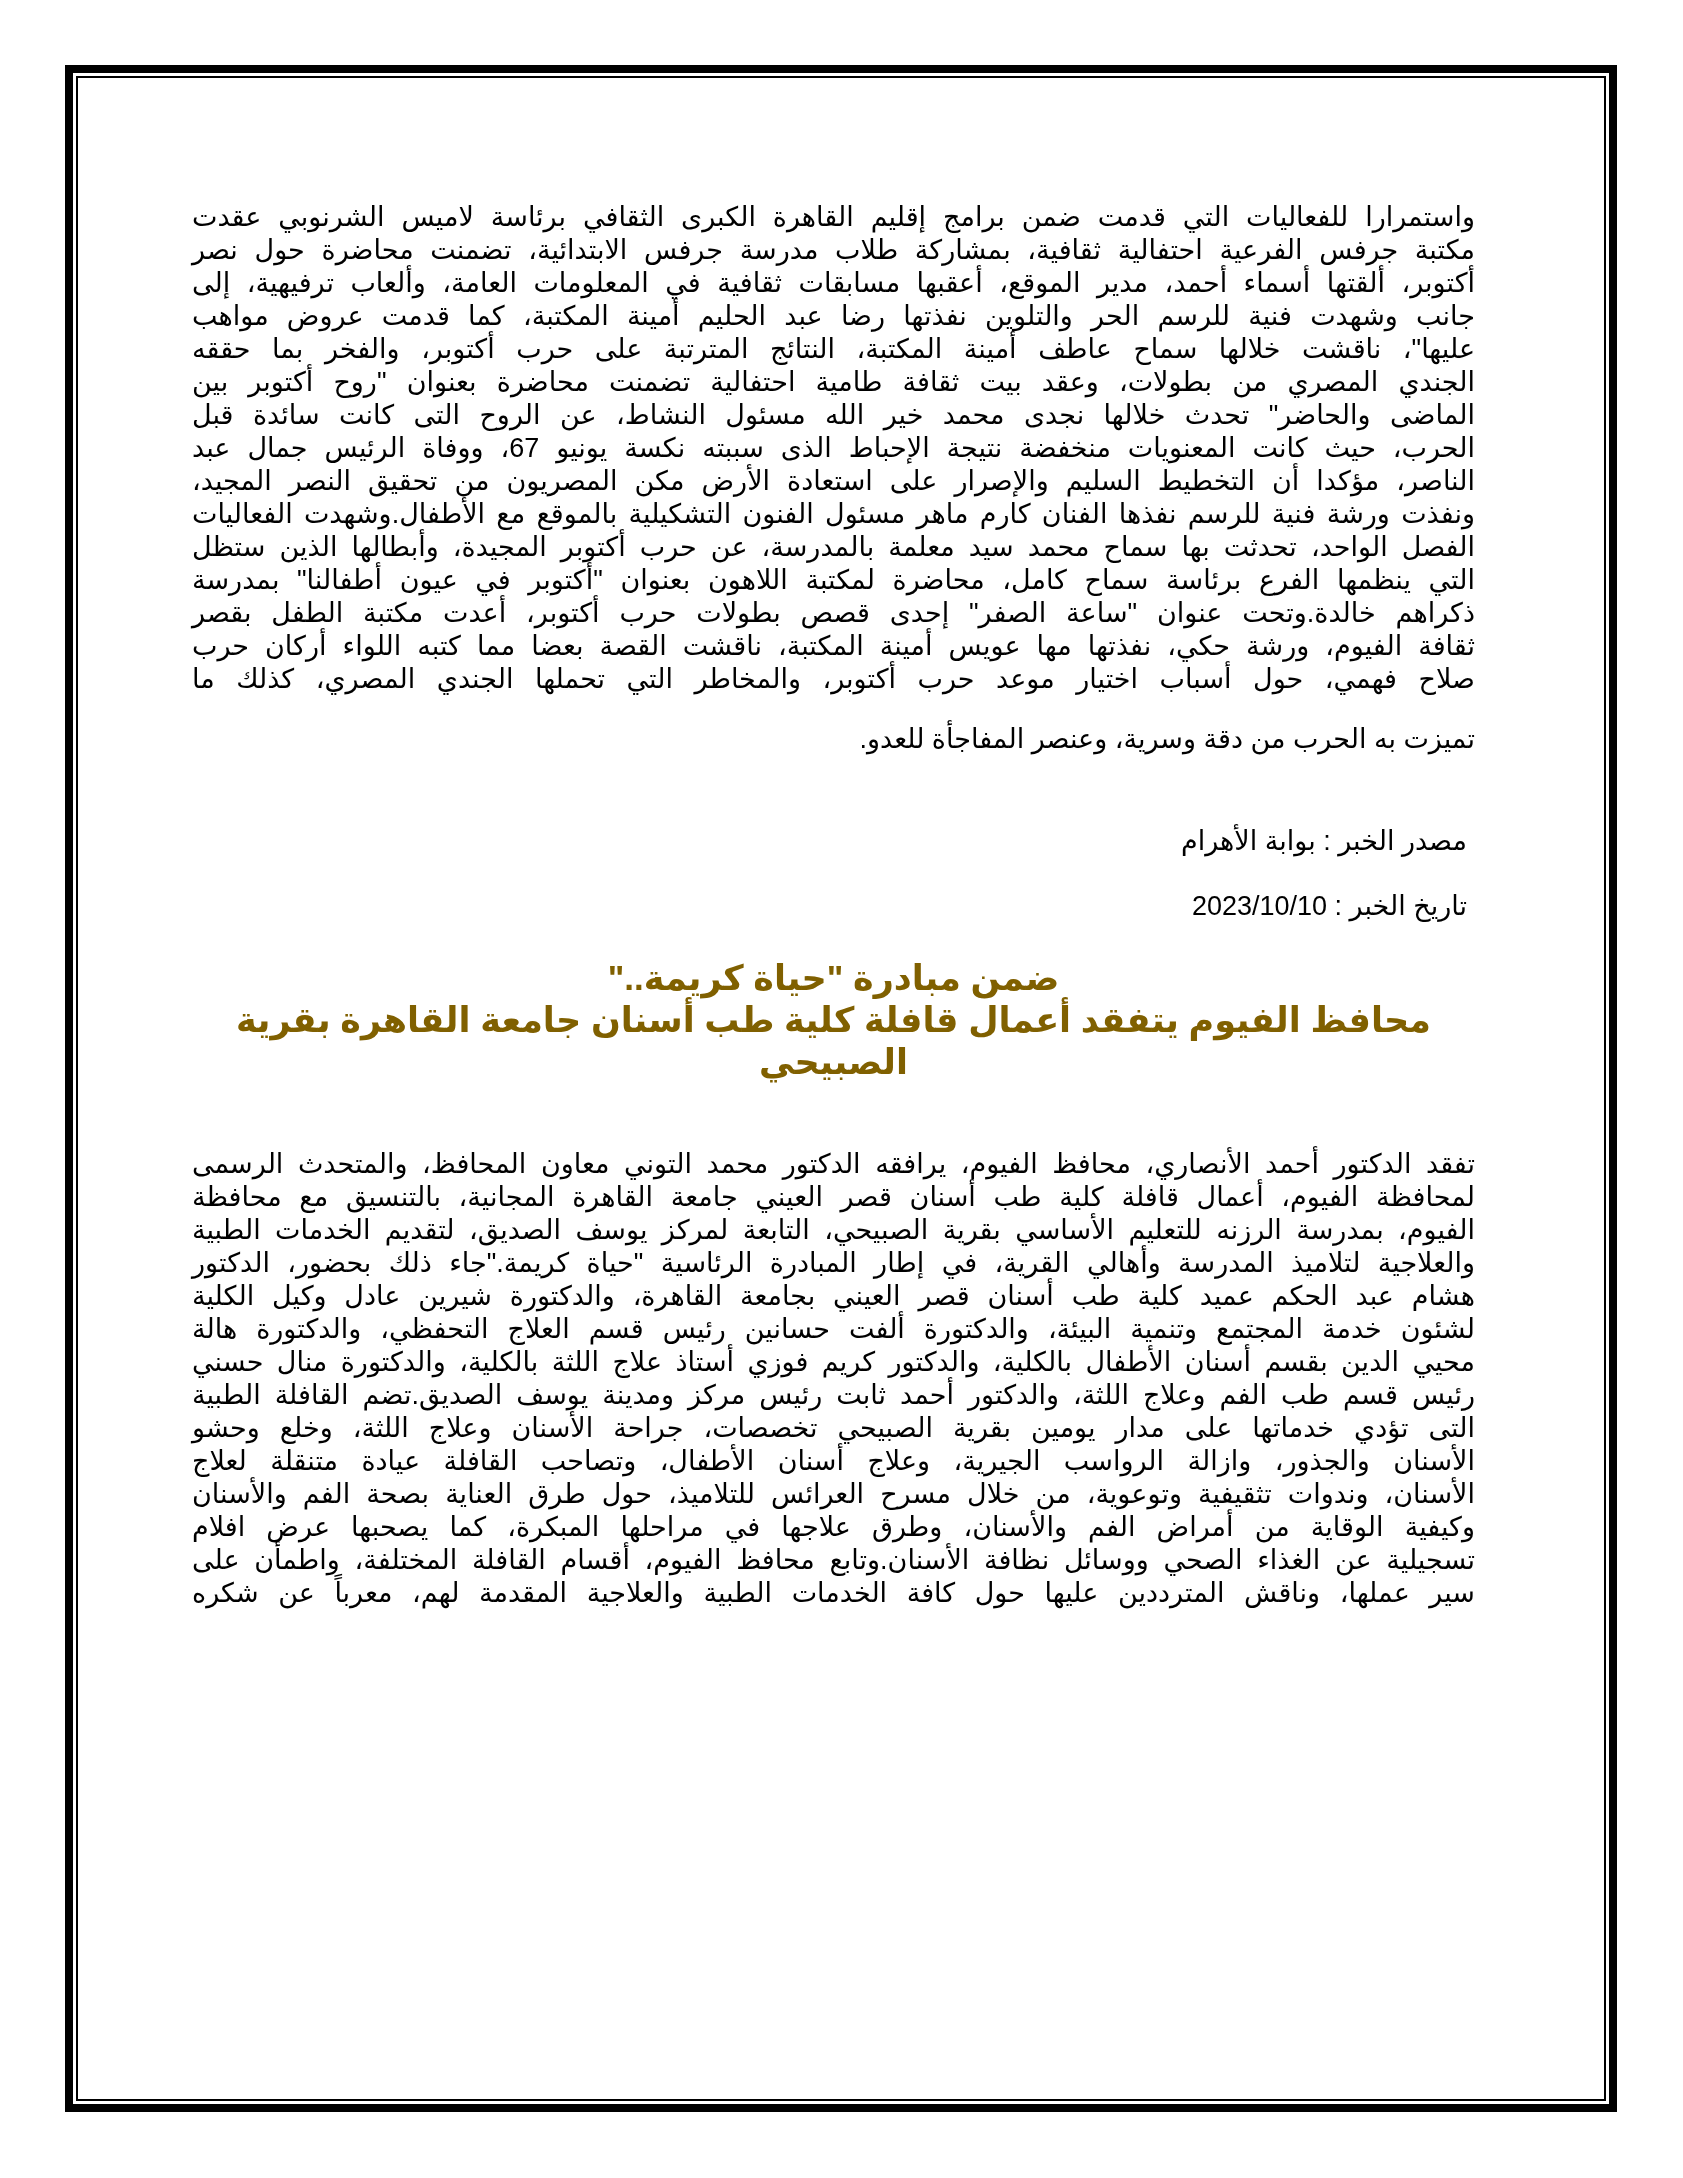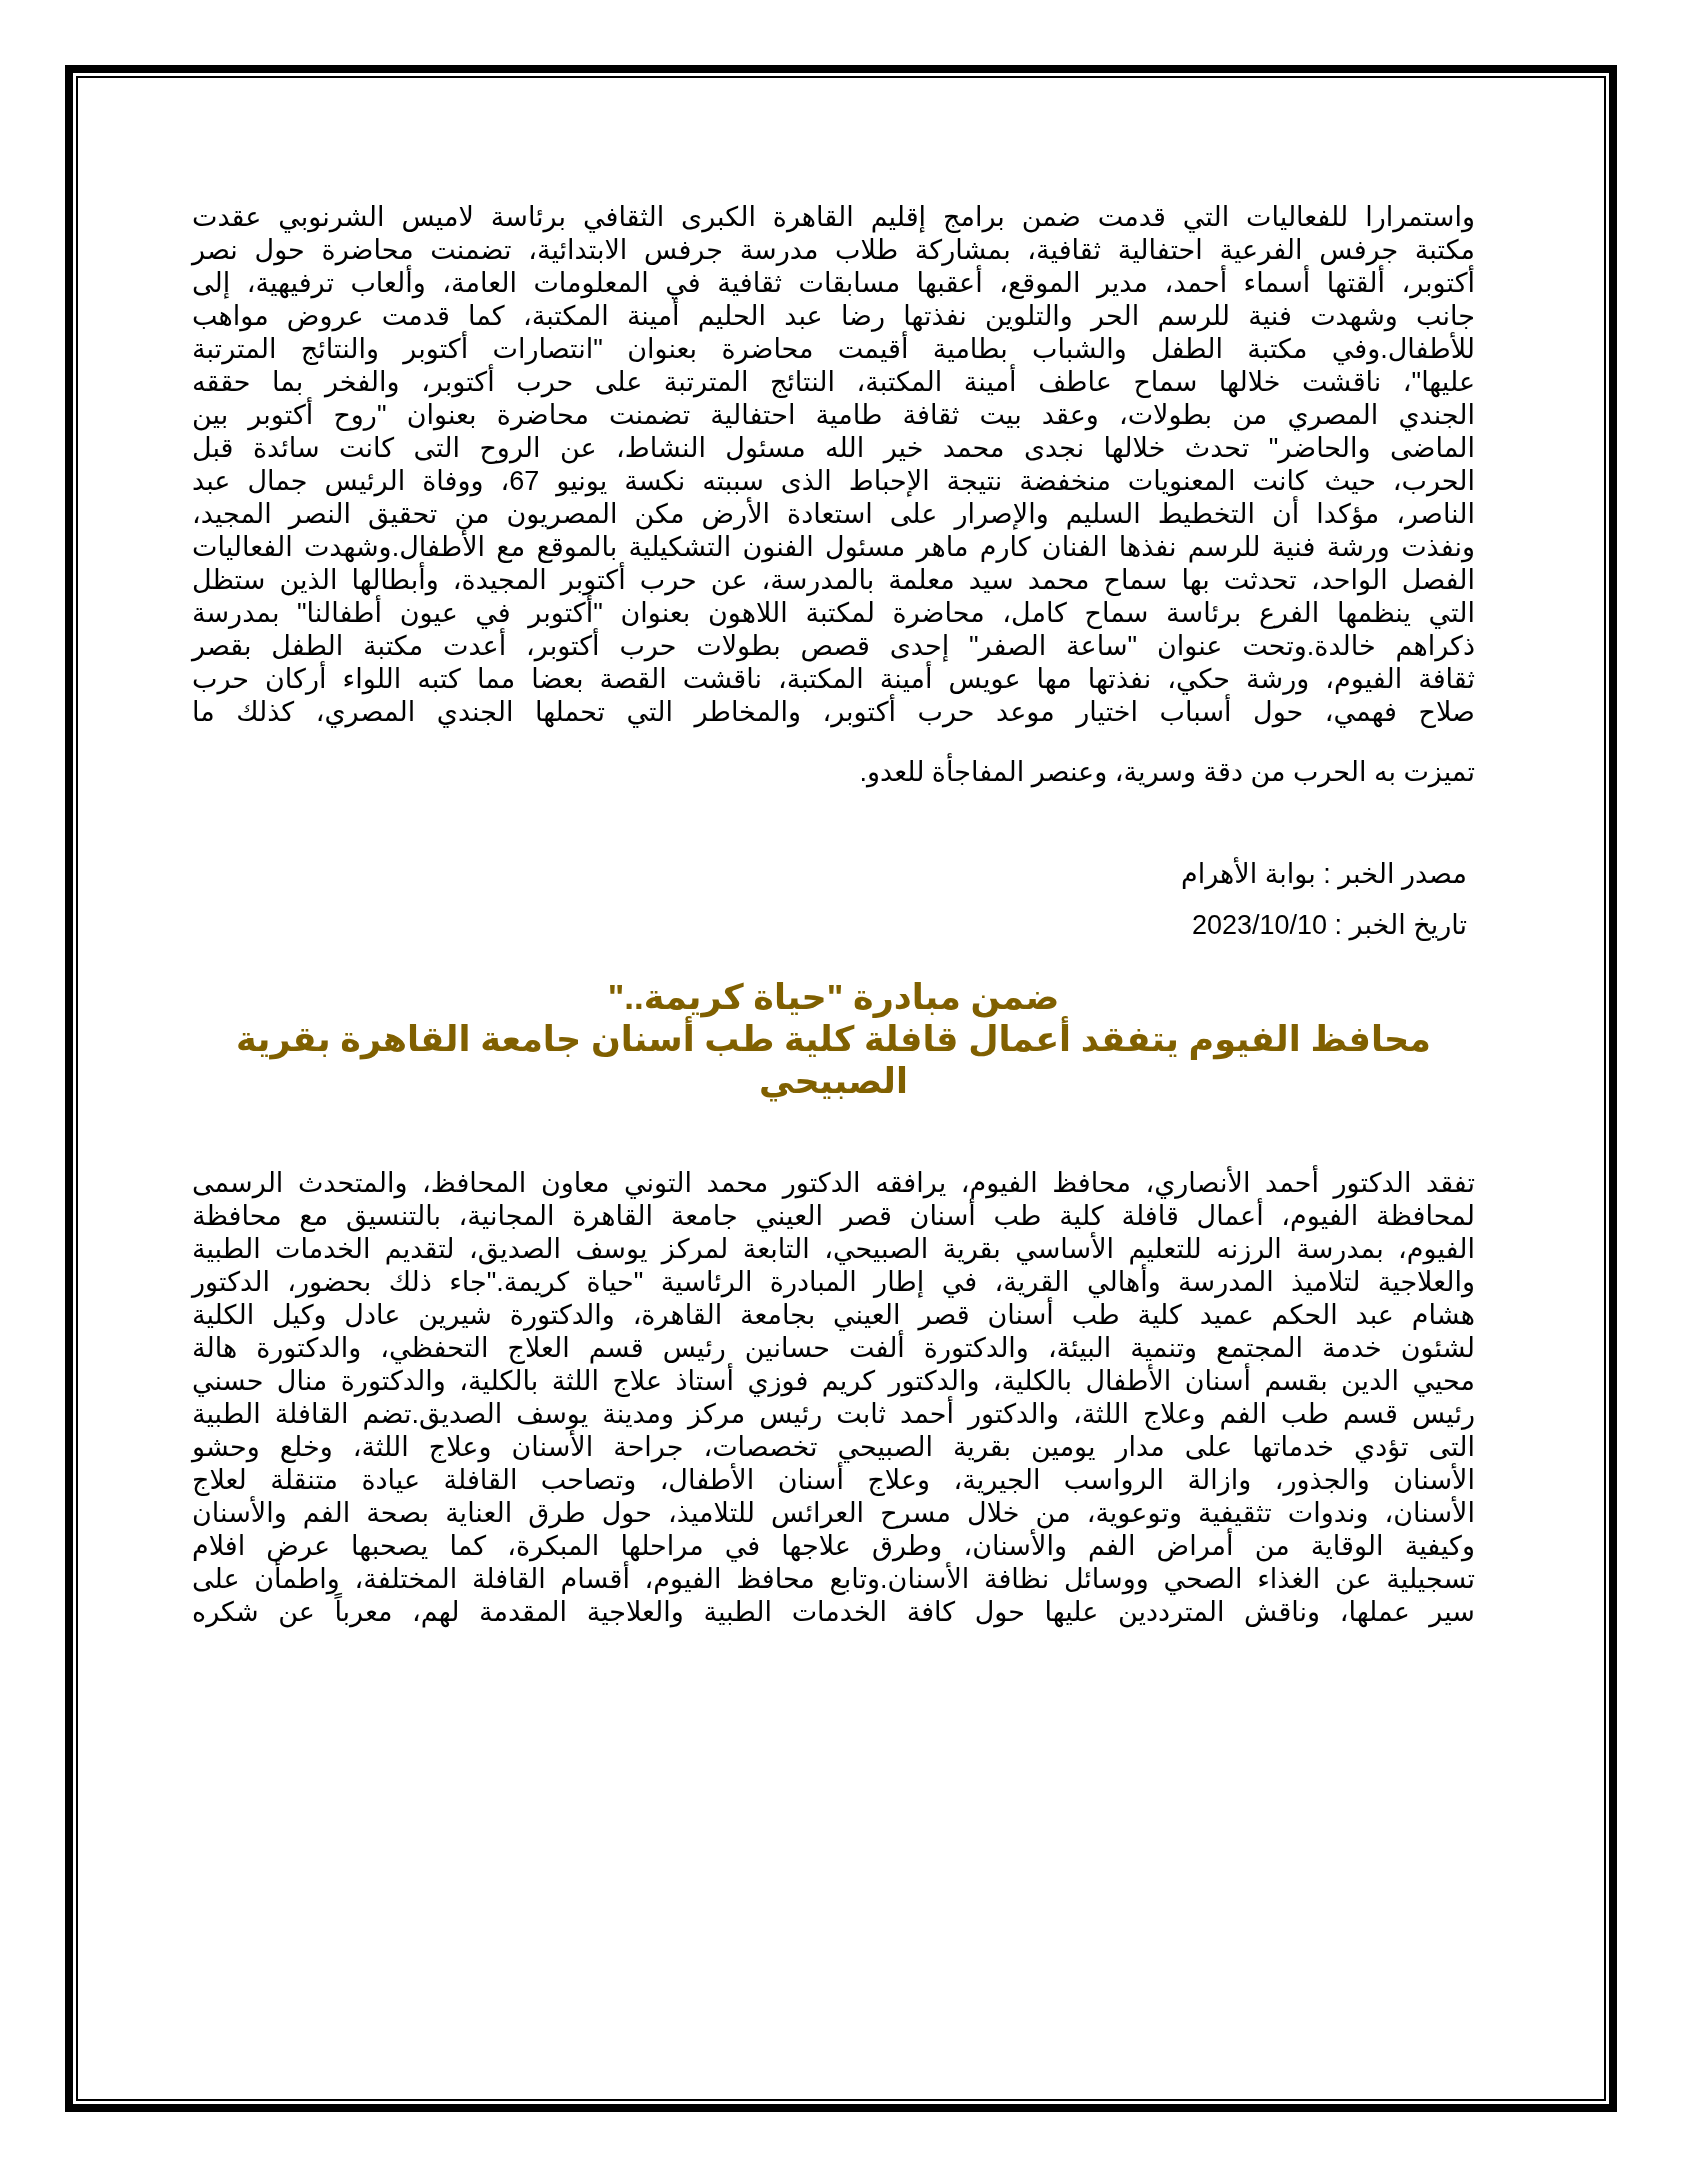--- a/index.html
+++ b/index.html
@@ -58,21 +58,21 @@
       text-align-last: right;
       margin-top: 27px;
     }
     .meta {
       font-size: 27px;
       line-height: 33px;
       text-align: right;
       padding-right: 8px;
     }
     .meta-source { margin-top: 69px; }
-    .meta-date { margin-top: 18px; }
+    .meta-date { margin-top: 32px; }
     .headline {
       text-align: center;
       color: #806000;
       font-weight: bold;
       font-size: 35px;
       line-height: 42px;
       margin: 0;
     }
     .headline.one { margin-top: 34px; }
     .para2 { margin-top: 65px; }
@@ -83,21 +83,20 @@
 <div class="frame-outer"></div>
 <div class="frame-inner"></div>
 
 <div class="content">
 
   <div class="para" id="para1">
       <span class="line">واستمرارا للفعاليات التي قدمت ضمن برامج إقليم القاهرة الكبرى الثقافي برئاسة لاميس الشرنوبي عقدت</span>
       <span class="line">مكتبة جرفس الفرعية احتفالية ثقافية، بمشاركة طلاب مدرسة جرفس الابتدائية، تضمنت محاضرة حول نصر</span>
       <span class="line">أكتوبر، ألقتها أسماء أحمد، مدير الموقع، أعقبها مسابقات ثقافية في المعلومات العامة، وألعاب ترفيهية، إلى</span>
       <span class="line">جانب وشهدت فنية للرسم الحر والتلوين نفذتها رضا عبد الحليم أمينة المكتبة، كما قدمت عروض مواهب</span>
-      <span class="line">للأطفال.وفي مكتبة الطفل والشباب بطامية أقيمت محاضرة بعنوان "انتصارات أكتوبر والنتائج المترتبة</span>
       <span class="line">عليها"، ناقشت خلالها سماح عاطف أمينة المكتبة، النتائج المترتبة على حرب أكتوبر، والفخر بما حققه</span>
       <span class="line">الجندي المصري من بطولات، وعقد بيت ثقافة طامية احتفالية تضمنت محاضرة بعنوان "روح أكتوبر بين</span>
       <span class="line">الماضى والحاضر" تحدث خلالها نجدى محمد خير الله مسئول النشاط، عن الروح التى كانت سائدة قبل</span>
       <span class="line">الحرب، حيث كانت المعنويات منخفضة نتيجة الإحباط الذى سببته نكسة يونيو 67، ووفاة الرئيس جمال عبد</span>
       <span class="line">الناصر، مؤكدا أن التخطيط السليم والإصرار على استعادة الأرض مكن المصريون من تحقيق النصر المجيد،</span>
       <span class="line">ونفذت ورشة فنية للرسم نفذها الفنان كارم ماهر مسئول الفنون التشكيلية بالموقع مع الأطفال.وشهدت الفعاليات</span>
       <span class="line">الفصل الواحد، تحدثت بها سماح محمد سيد معلمة بالمدرسة، عن حرب أكتوبر المجيدة، وأبطالها الذين ستظل</span>
       <span class="line">التي ينظمها الفرع برئاسة سماح كامل، محاضرة لمكتبة اللاهون بعنوان "أكتوبر في عيون أطفالنا" بمدرسة</span>
       <span class="line">ذكراهم خالدة.وتحت عنوان "ساعة الصفر" إحدى قصص بطولات حرب أكتوبر، أعدت مكتبة الطفل بقصر</span>
       <span class="line">ثقافة الفيوم، ورشة حكي، نفذتها مها عويس أمينة المكتبة، ناقشت القصة بعضا مما كتبه اللواء أركان حرب</span>

